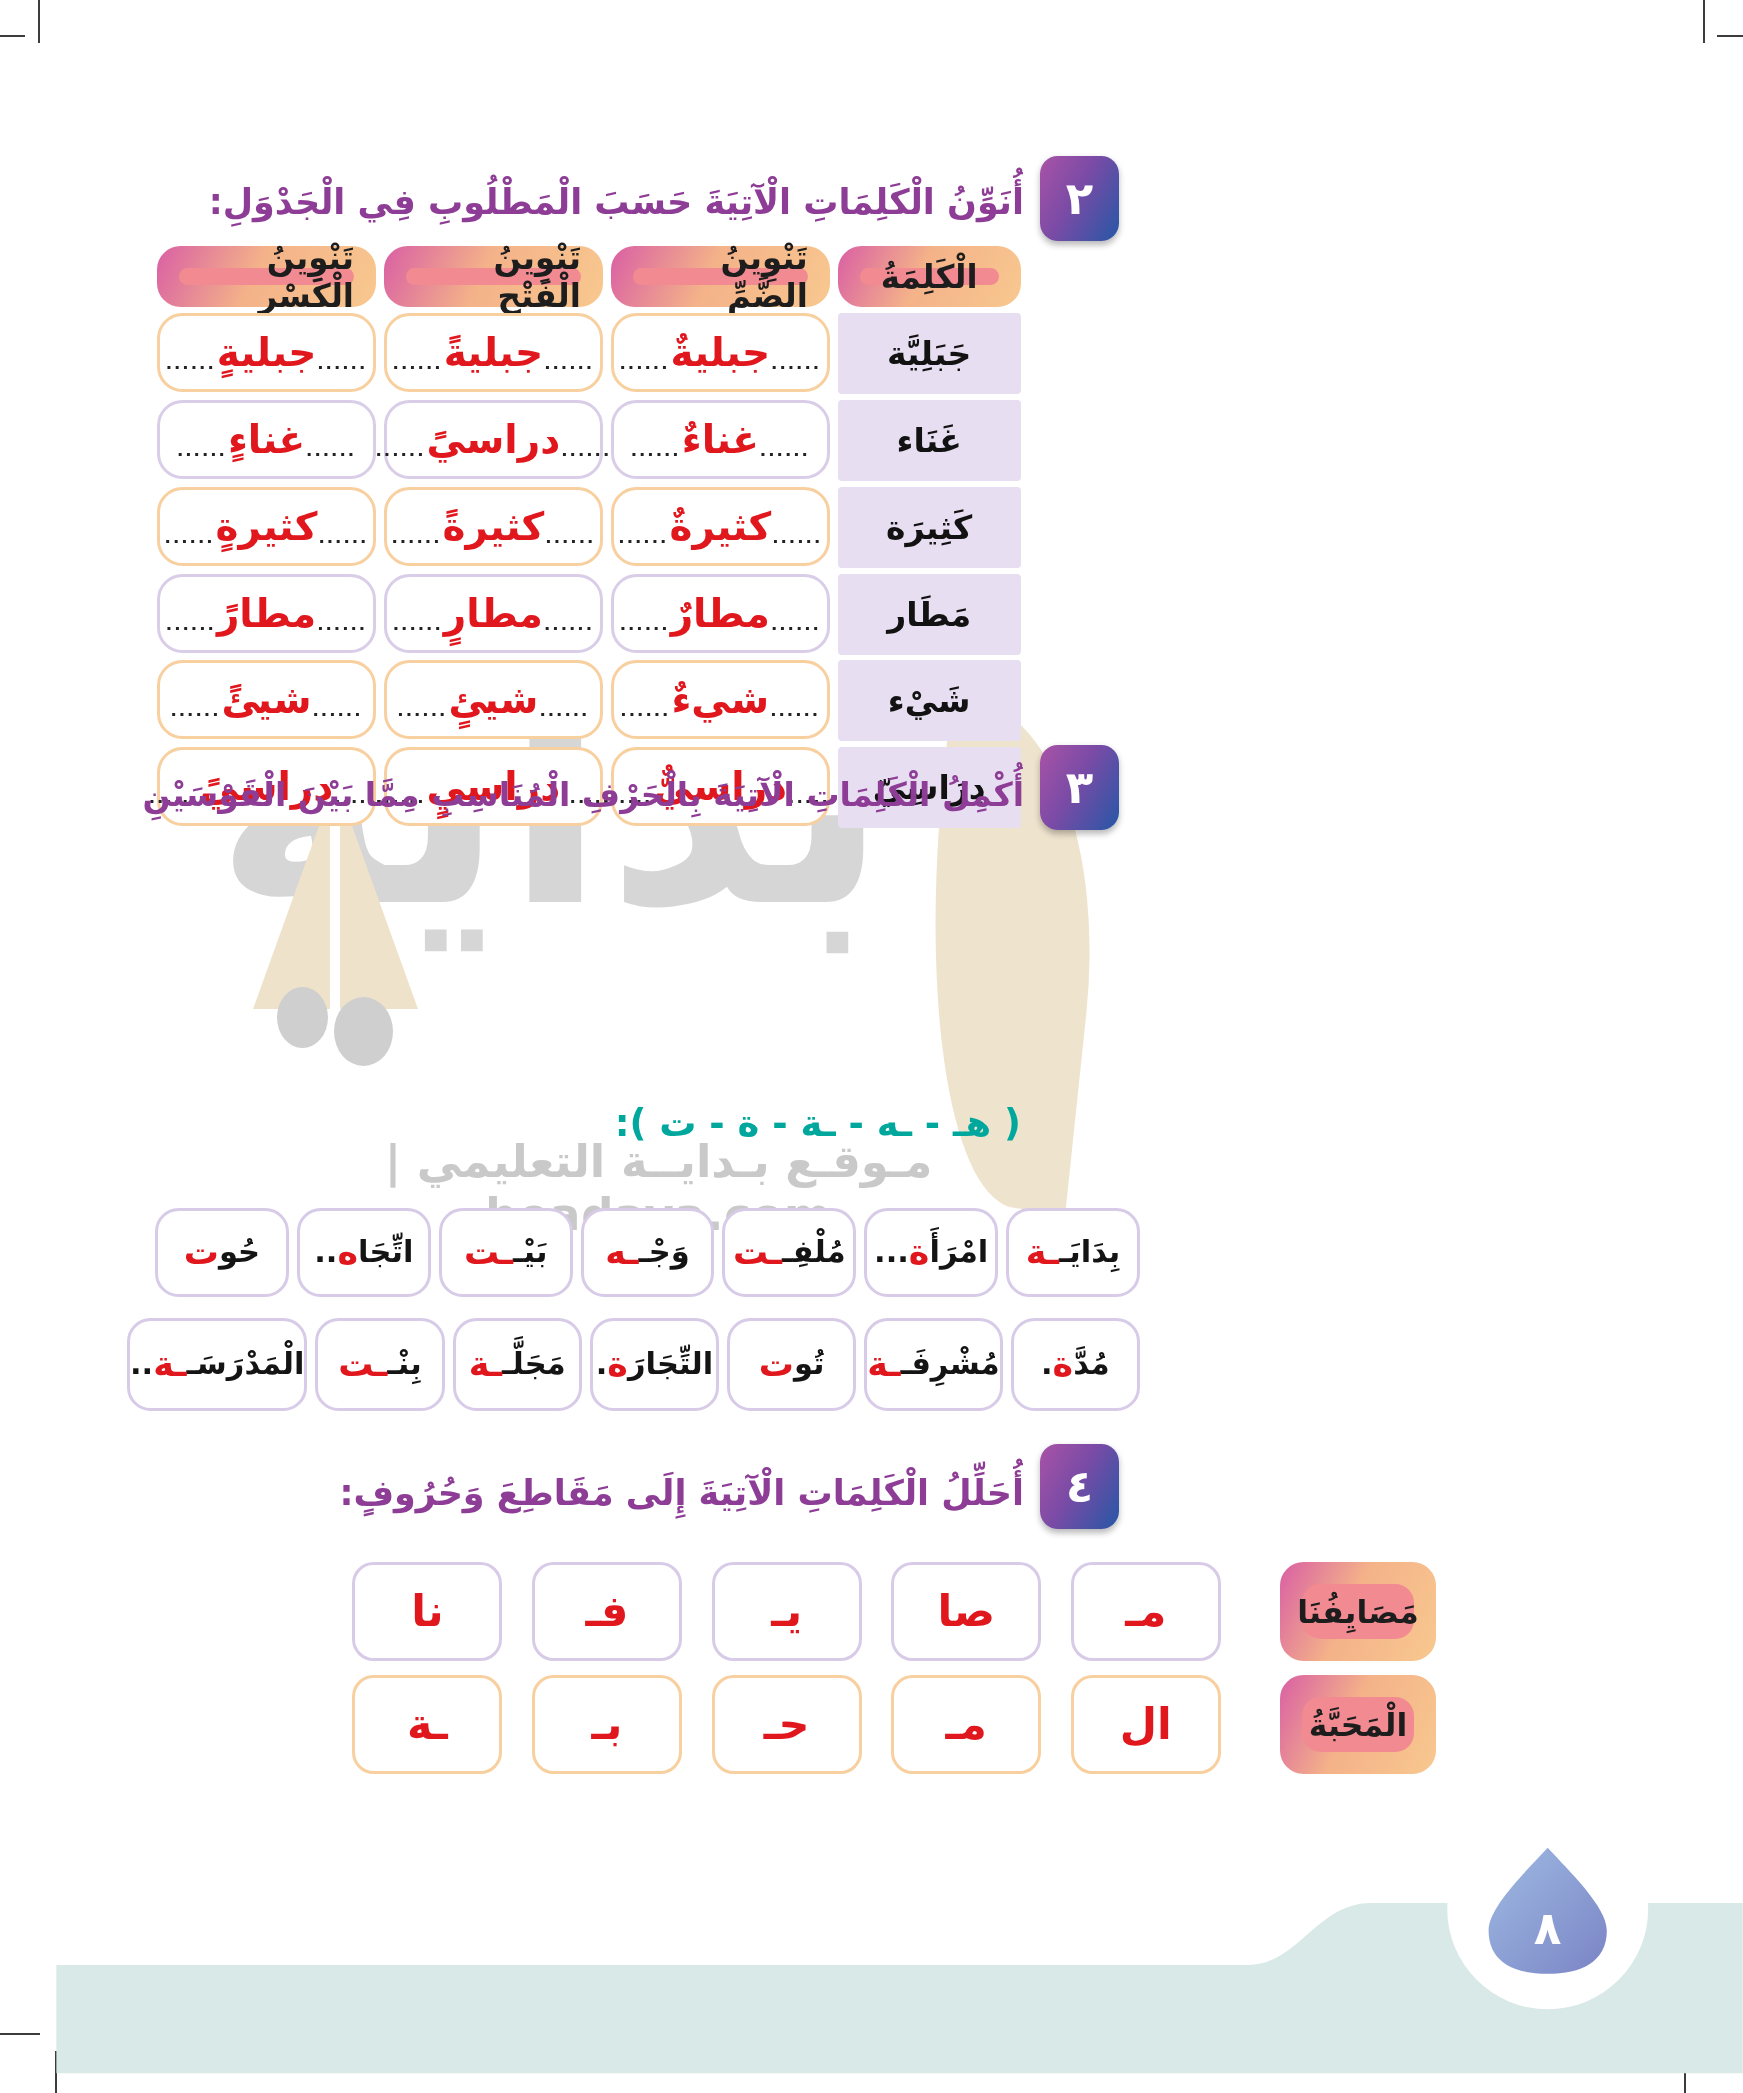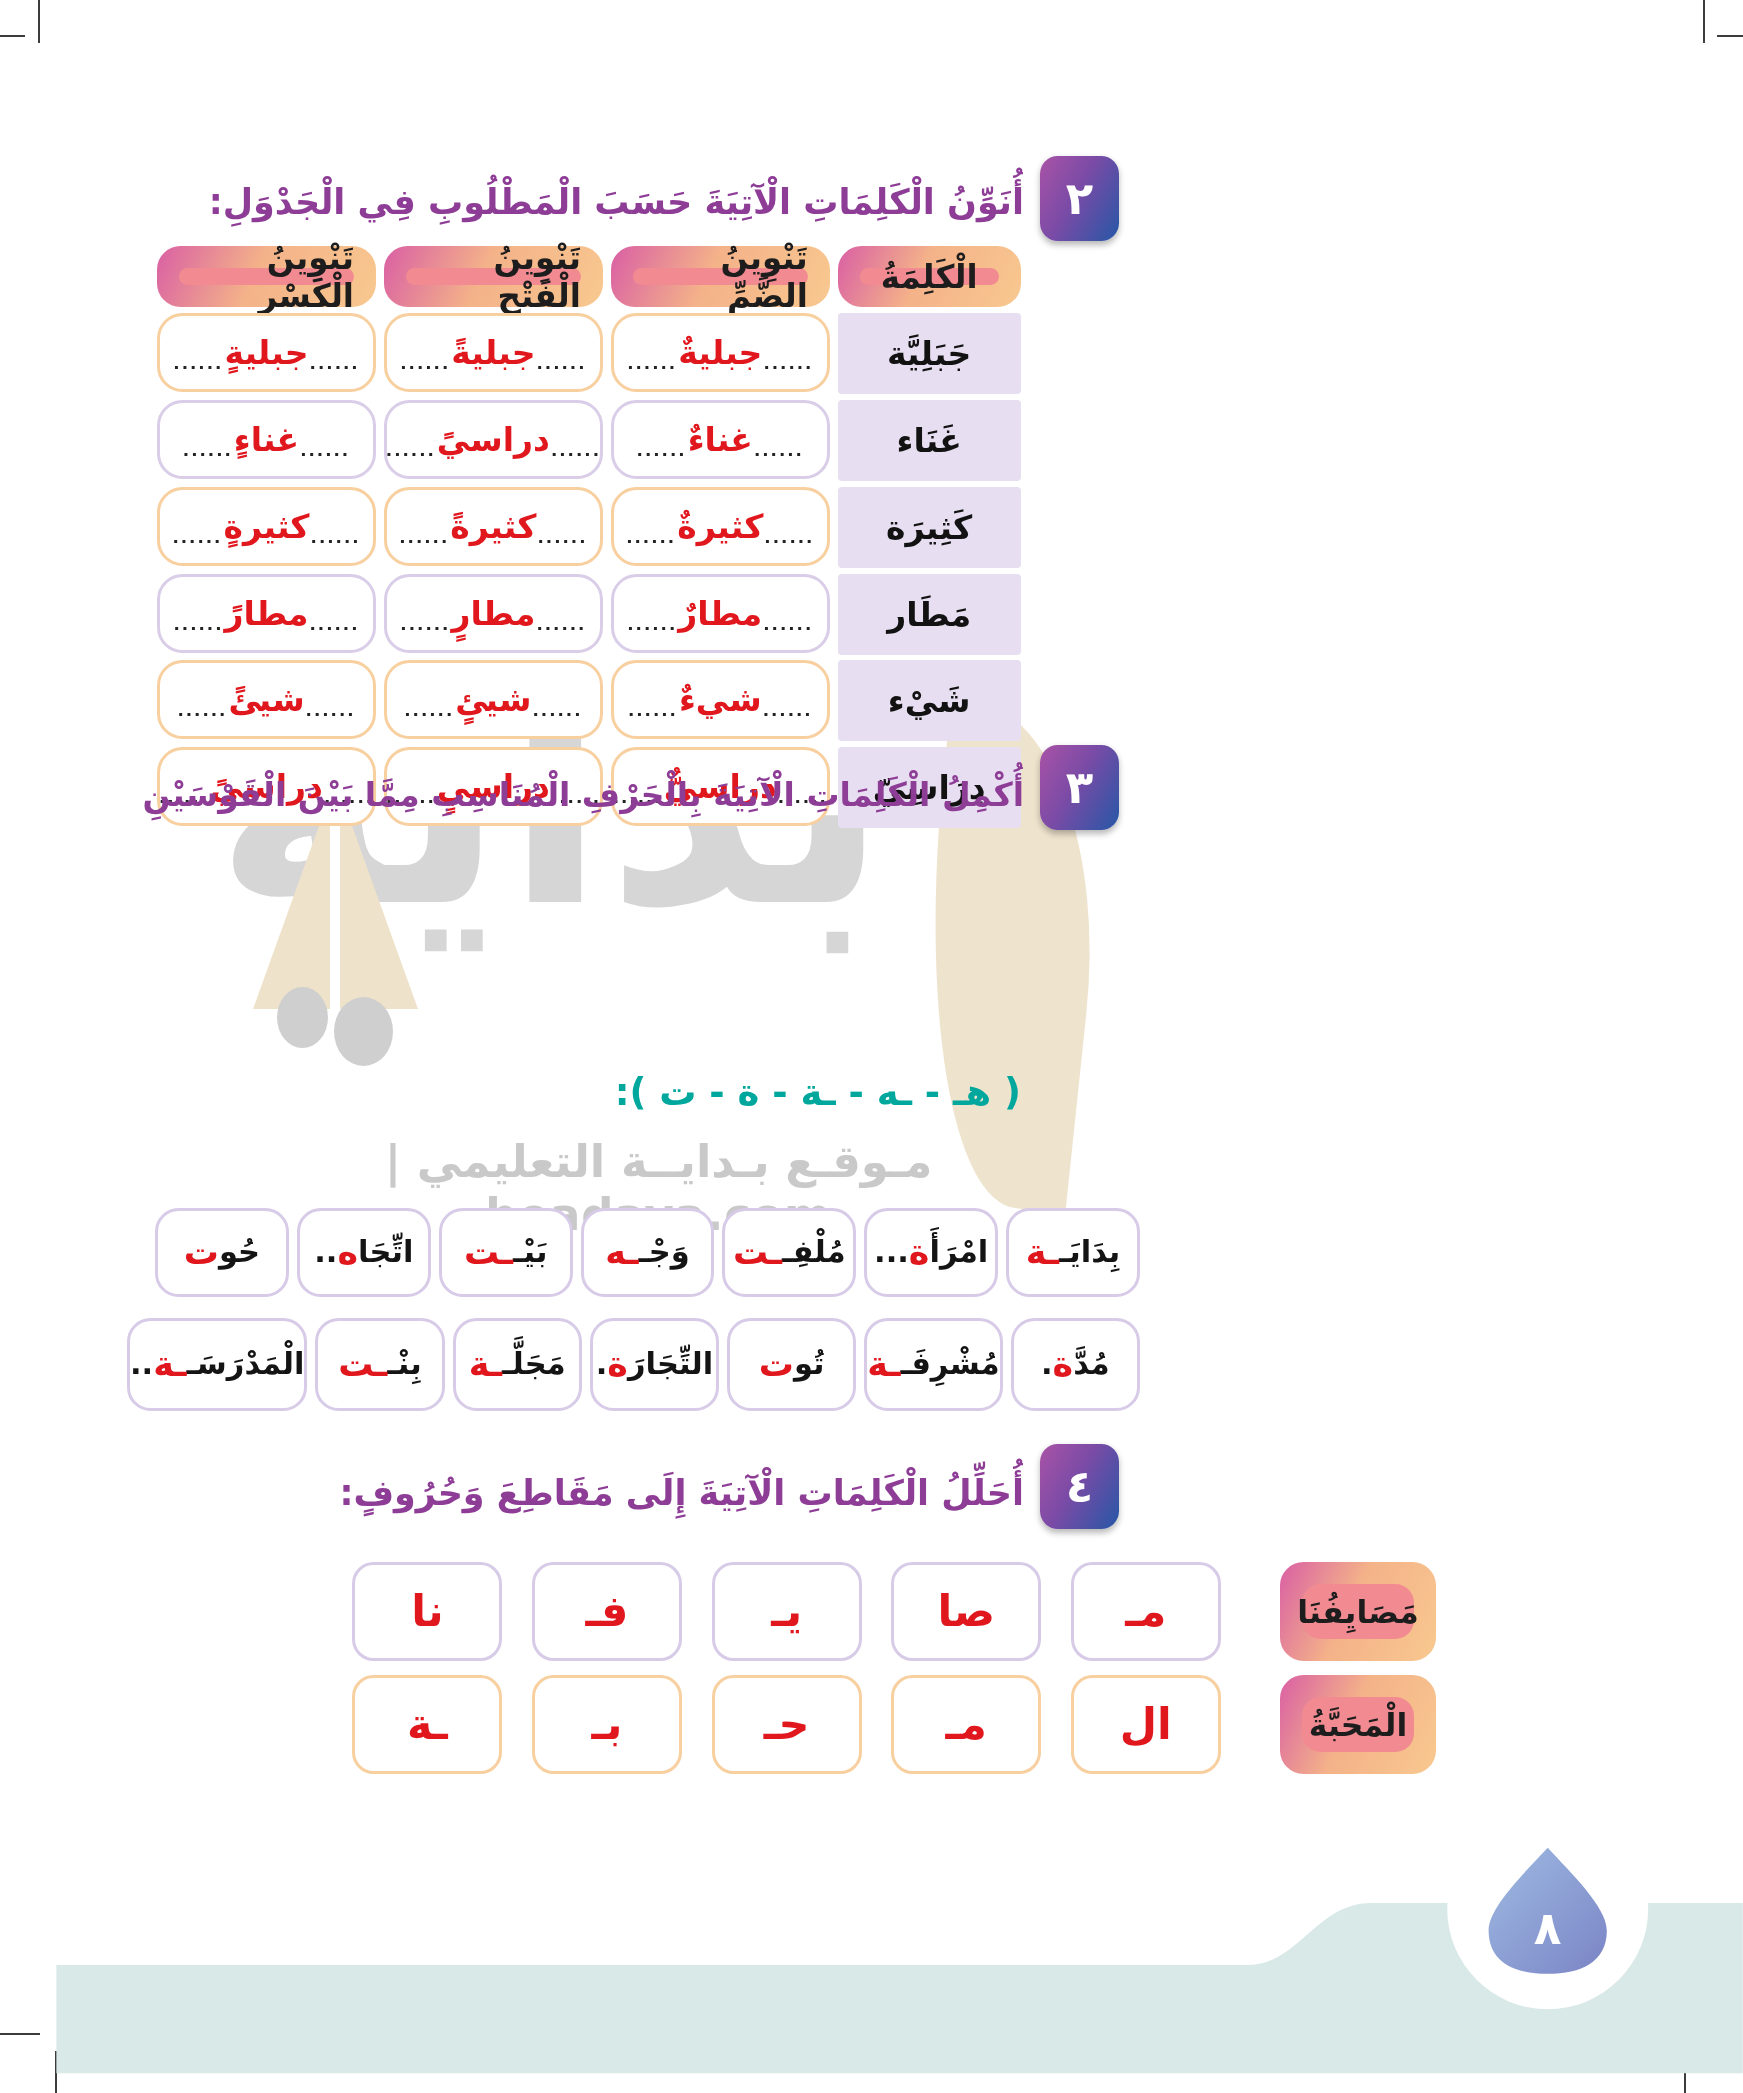--- a/index.html
+++ b/index.html
@@ -33,21 +33,21 @@
   
   .tbl{position:absolute;left:158px;top:246px;z-index:1;display:grid;direction:rtl;
        grid-template-columns:183px 219px 219px 219px;column-gap:7.9px;row-gap:5.9px;}
   .hdr{height:61px;box-sizing:border-box;}
   .wcell{height:81px;background:#e7dff1;border-radius:4px;display:flex;align-items:center;justify-content:center;
          font-size:33px;font-weight:bold;color:#121212;}
   .acell{height:79px;box-sizing:border-box;background:#fff;border:3px solid;border-radius:25.6px;
          display:flex;align-items:center;justify-content:center;gap:1px;}
   .bo{border-color:#f8cf9f;}
   .bl{border-color:#d9cde8;}
-  .red{color:#e1171e;font-weight:bold;font-size:33px;line-height:1;}
+  .red{color:#e1171e;font-weight:bold;font-size:39px;line-height:1;}
   .dots{color:#222;font-size:16.7px;font-weight:bold;letter-spacing:2px;padding-top:21.7px;line-height:1;}
   
   .q3row{position:absolute;z-index:1;display:flex;direction:rtl;gap:7.9px;}
   .q3box{flex:1;background:#fff;border:3px solid #d7cbe7;border-radius:23.6px;
          display:flex;align-items:center;justify-content:center;font-weight:bold;}
   .blk{color:#141414;font-size:30.5px;font-weight:bold;line-height:1;}
   .q3box .red{font-size:35px;}
   
   .q4row{position:absolute;z-index:1;display:flex;direction:rtl;gap:29.6px;height:99px;}
   .q4label{width:156px;flex:none;box-sizing:border-box;margin-inline-end:29.6px;}
@@ -200,21 +200,21 @@
       </div>
     <div class="acell bo">
         <span class="dots">......</span>
         <span class="red">دراسيً</span>
         <span class="dots">......</span>
       </div>
   </div>
 
   <div class="badge" style="left:1041px;top:745px;">٣</div>
   <div class="qtitle" style="right:719px;top:766px;font-size:33px;">أُكْمِلُ الْكَلِمَاتِ الْآتِيَةَ بِالْحَرْفِ الْمُنَاسِبِ مِمَّا بَيْنَ الْقَوْسَيْنِ</div>
-  <div class="opts" style="right:722px;top:1071px;">( هـ - ـه - ـة - ة - ت ):</div>
+  <div class="opts" style="right:722px;top:1102px;">( هـ - ـه - ـة - ة - ت ):</div>
 
   <div class="q3row" style="right:603px;top:1208px;width:985px;height:89px;">
     <div class="q3box">
         <span class="blk">بِدَايَـ</span>
         <span class="red">ـة</span>
         <span class="blk"></span>
       </div>
     <div class="q3box">
         <span class="blk">امْرَأَ</span>
         <span class="red">ة</span>

